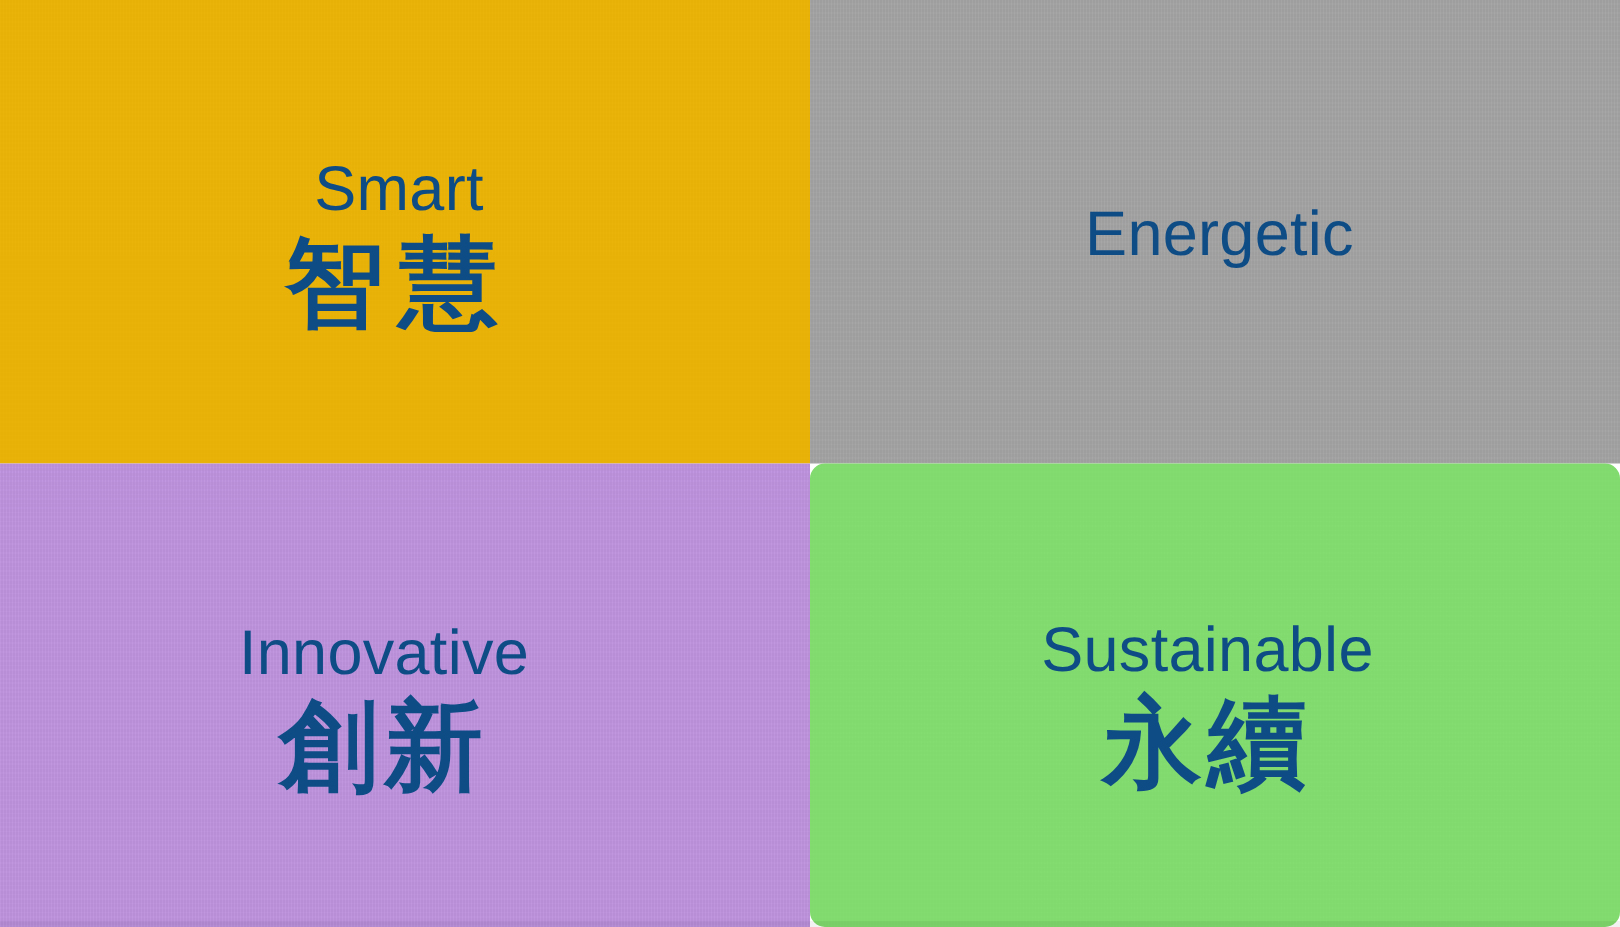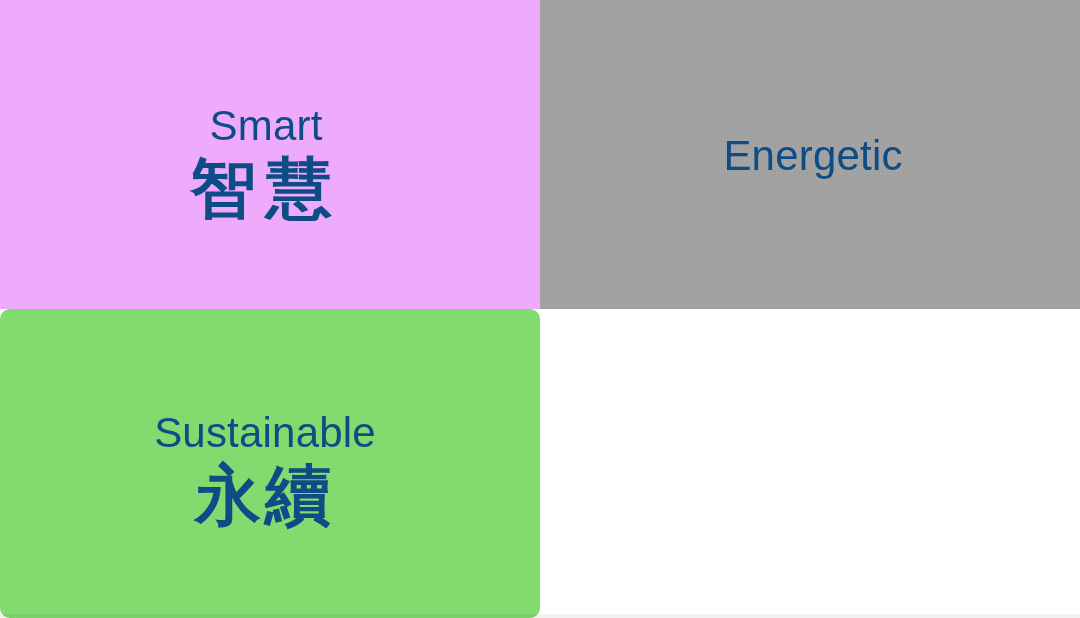--- a/index.html
+++ b/index.html
@@ -95,33 +95,39 @@
     z-index: 5;
     background: rgba(0,0,0,0.05);
     pointer-events: none;
   }
 </style>
 </head>
 <body>
 
 <div id="board" style="width: 1080px; height: 618px; color: rgb(14, 76, 134);">
 
-  <section class="quadrant plain" id="q-smart" style="background-color: #f0abfc;">
+  <section class="quadrant plain" id="q-smart" style="background-color: #eab308;">
     <div class="labels">
       <div class="label-en">Smart</div>
       <div class="label-zh">智慧</div>
     </div>
   </section>
 
   <section class="quadrant" id="q-energetic" style="background-color: #a3a3a3;">
     <div class="labels">
       <div class="label-en">Energetic</div>
     </div>
   </section>
 
+  <section class="quadrant" id="q-innovative" style="background-color: rgb(190, 146, 222);">
+    <div class="labels">
+      <div class="label-en">Innovative</div>
+      <div class="label-zh">創新</div>
+    </div>
+  </section>
 
   <section class="quadrant plain" id="q-sustainable" style="background-color: rgb(130, 220, 110); border-radius: 10px;">
     <div class="labels">
       <div class="label-en">Sustainable</div>
       <div class="label-zh">永續</div>
     </div>
   </section>
 
   <div class="bottom-band"></div>
 </div>

